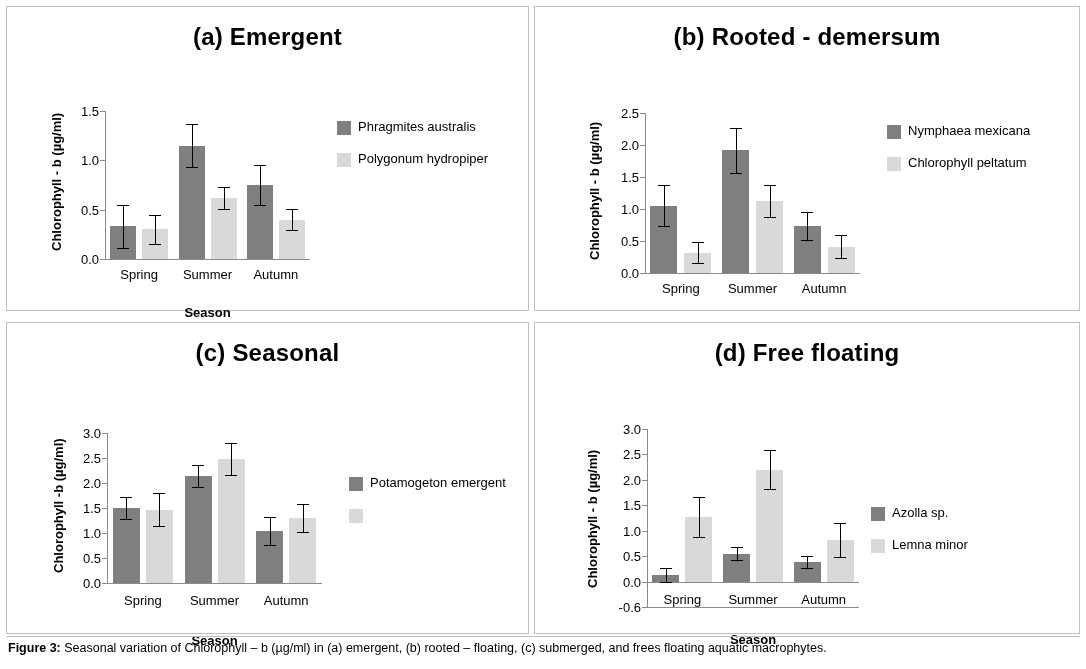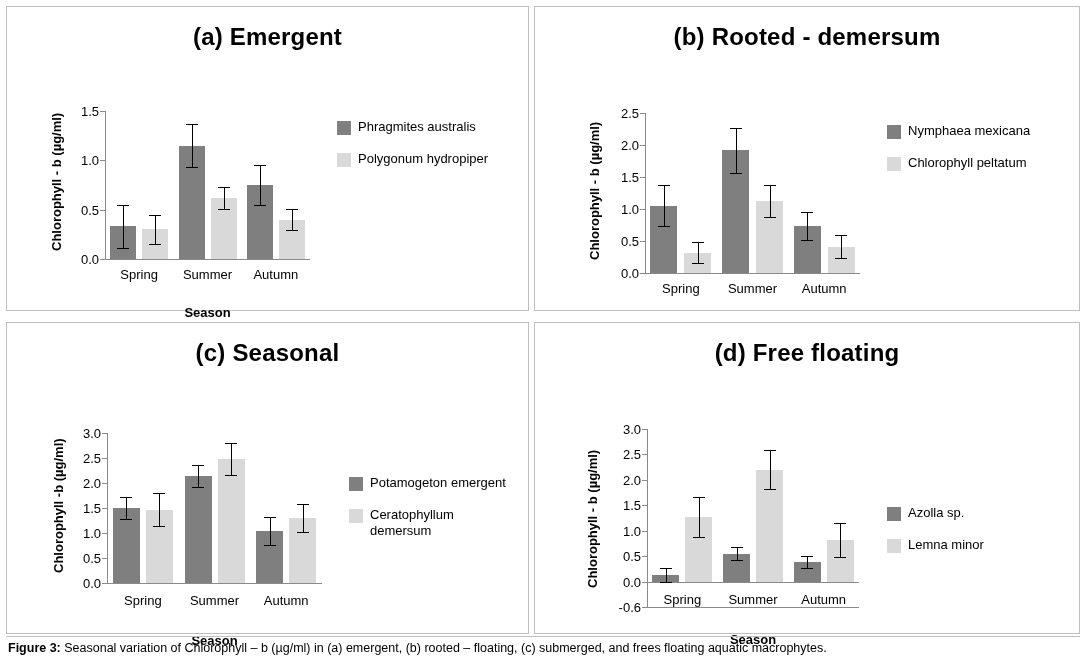--- a/index.html
+++ b/index.html
@@ -29,21 +29,21 @@
   .cat{position:absolute;font-size:13px;text-align:center;}
 
   .bar{position:absolute;}
   .bar.s1{background:#7f7f7f;}
   .bar.s2{background:#d9d9d9;}
 
   .err{position:absolute;width:1px;background:#000;}
   .cap{position:absolute;height:1px;background:#000;}
 
   .legend{position:absolute;font-size:13px;}
-  .legend .row{display:flex;align-items:flex-start;margin-bottom:16px;}
+  .legend .row{display:flex;align-items:flex-start;margin-bottom:16px;text-align:right;}
   .legend .sw{width:14px;height:14px;margin-right:7px;flex:0 0 auto;margin-top:2px;}
   .legend .sw.s1{background:#7f7f7f;}
   .legend .sw.s2{background:#d9d9d9;}
   .legend .lb{line-height:16px;max-width:120px;}
 
   .caption{position:absolute;left:8px;top:640px;width:1070px;font-size:12.5px;line-height:16px;}
   .caption b{font-weight:bold;}
   .divider{position:absolute;left:6px;top:636px;width:1074px;height:1px;background:#bfbfbf;}
 </style>
 </head>
@@ -213,21 +213,20 @@
         <div class="cap" style="left: 289.667px; top: 137px; width: 12px;"></div>
         <div class="cap" style="left: 289.667px; top: 165px; width: 12px;"></div>
         <div class="xlab" style="left: 100px; top: 266px; width: 215px;">Season</div>
         <div class="legend" style="left: 342px; top: 108px;">
           <div class="row">
             <span class="sw s1"></span>
             <span class="lb" style="max-width: 145px;">Potamogeton emergent</span>
           </div>
           <div class="row">
             <span class="sw s2"></span>
-            <span class="lb" style="max-width: 145px;">Ceratophyllum demersum</span>
           </div>
         </div>
       </div>
   </div>
 
   <div class="panel p-d">
     <div class="title">(d) Free floating</div>
     <div class="chart-area" id="area-d">
         <div class="ylab" style="left: 50px; top: 52px; height: 200px;">Chlorophyll - b (µg/ml)</div>
         <div class="tick" style="left: 72px; top: 240px;">-0.6</div>
@@ -270,21 +269,21 @@
         <div class="cat" style="left: 243.667px; top: 224.571px; width: 90px;">Autumn</div>
         <div class="bar s1" style="left: 258.667px; top: 195.246px; width: 27px; height: 19.3257px;"></div>
         <div class="err" style="left: 272.167px; top: 189.143px; height: 12.2057px;"></div>
         <div class="cap" style="left: 266.167px; top: 189.143px; width: 12px;"></div>
         <div class="cap" style="left: 266.167px; top: 201.349px; width: 12px;"></div>
         <div class="bar s2" style="left: 291.667px; top: 172.869px; width: 27px; height: 41.7029px;"></div>
         <div class="err" style="left: 305.167px; top: 156.086px; height: 33.5657px;"></div>
         <div class="cap" style="left: 299.167px; top: 156.086px; width: 12px;"></div>
         <div class="cap" style="left: 299.167px; top: 189.651px; width: 12px;"></div>
         <div class="xlab" style="left: 112px; top: 264.571px; width: 212px;">Season</div>
-        <div class="legend" style="left: 352px; top: 138px;">
+        <div class="legend" style="left: 336px; top: 138px;">
           <div class="row">
             <span class="sw s1"></span>
             <span class="lb" style="max-width: 150px;">Azolla sp.</span>
           </div>
           <div class="row">
             <span class="sw s2"></span>
             <span class="lb" style="max-width: 150px;">Lemna minor</span>
           </div>
         </div>
       </div>

